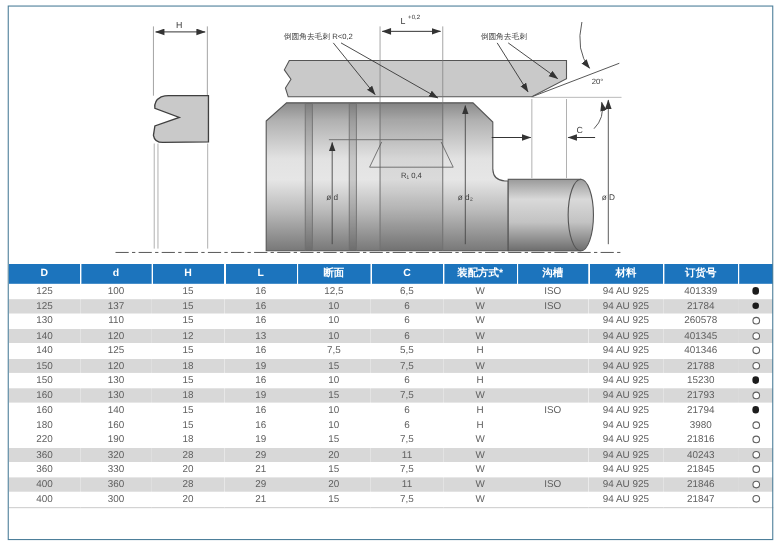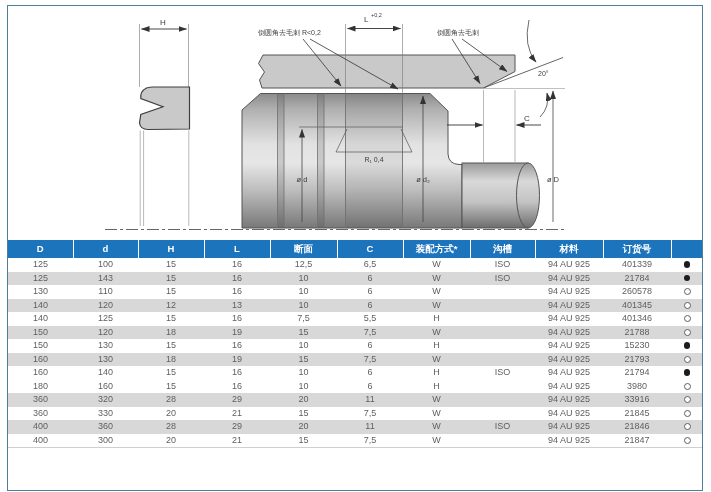--- a/index.html
+++ b/index.html
@@ -181,21 +181,21 @@
           <td>12,5</td>
           <td>6,5</td>
           <td>W</td>
           <td>ISO</td>
           <td>94 AU 925</td>
           <td>401339</td>
           <td><span class="dot dot-filled"></span></td>
         </tr>
         <tr class="alt">
           <td>125</td>
-          <td>143</td>
+          <td>137</td>
           <td>15</td>
           <td>16</td>
           <td>10</td>
           <td>6</td>
           <td>W</td>
           <td>ISO</td>
           <td>94 AU 925</td>
           <td>21784</td>
           <td><span class="dot dot-filled"></span></td>
         </tr>
@@ -294,33 +294,46 @@
           <td>180</td>
           <td>160</td>
           <td>15</td>
           <td>16</td>
           <td>10</td>
           <td>6</td>
           <td>H</td>
           <td></td>
           <td>94 AU 925</td>
           <td>3980</td>
+          <td><span class="dot dot-open"></span></td>
+        </tr>
+        <tr>
+          <td>220</td>
+          <td>190</td>
+          <td>18</td>
+          <td>19</td>
+          <td>15</td>
+          <td>7,5</td>
+          <td>W</td>
+          <td></td>
+          <td>94 AU 925</td>
+          <td>21816</td>
           <td><span class="dot dot-open"></span></td>
         </tr>
         <tr class="alt">
           <td>360</td>
           <td>320</td>
           <td>28</td>
           <td>29</td>
           <td>20</td>
           <td>11</td>
           <td>W</td>
           <td></td>
           <td>94 AU 925</td>
-          <td>33916</td>
+          <td>40243</td>
           <td><span class="dot dot-open"></span></td>
         </tr>
         <tr>
           <td>360</td>
           <td>330</td>
           <td>20</td>
           <td>21</td>
           <td>15</td>
           <td>7,5</td>
           <td>W</td>

